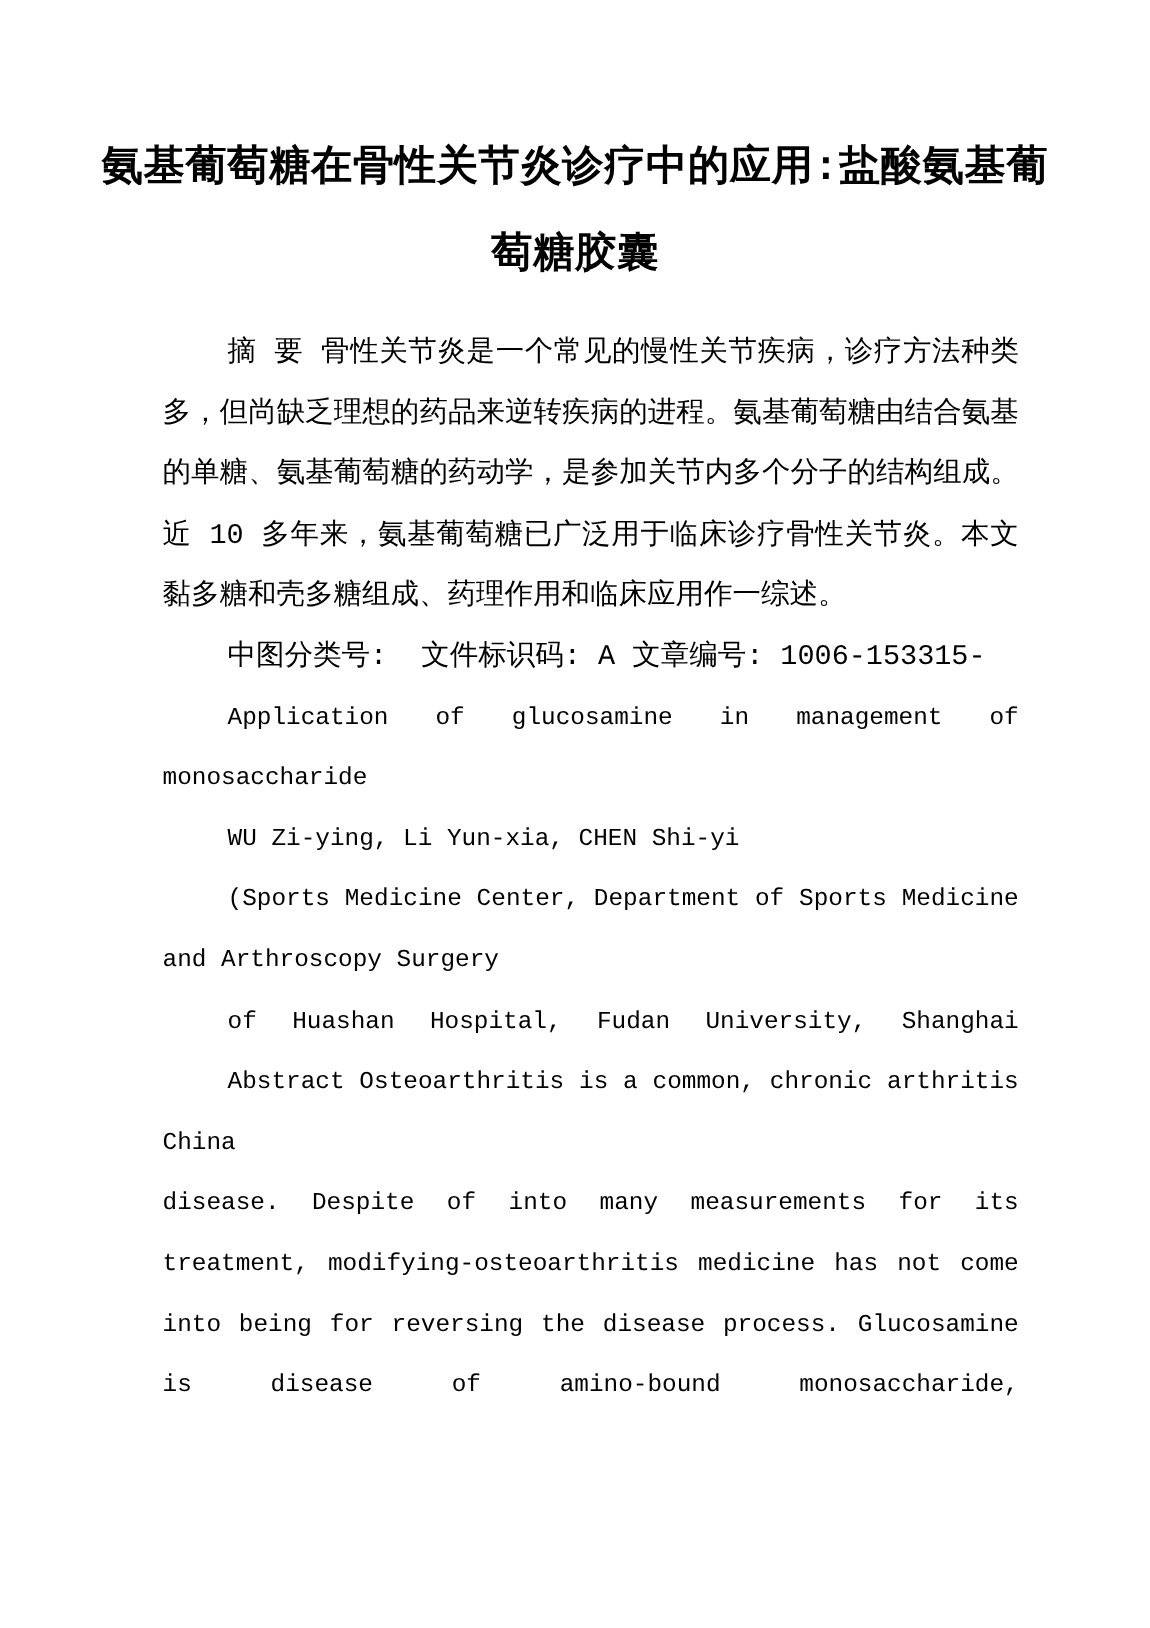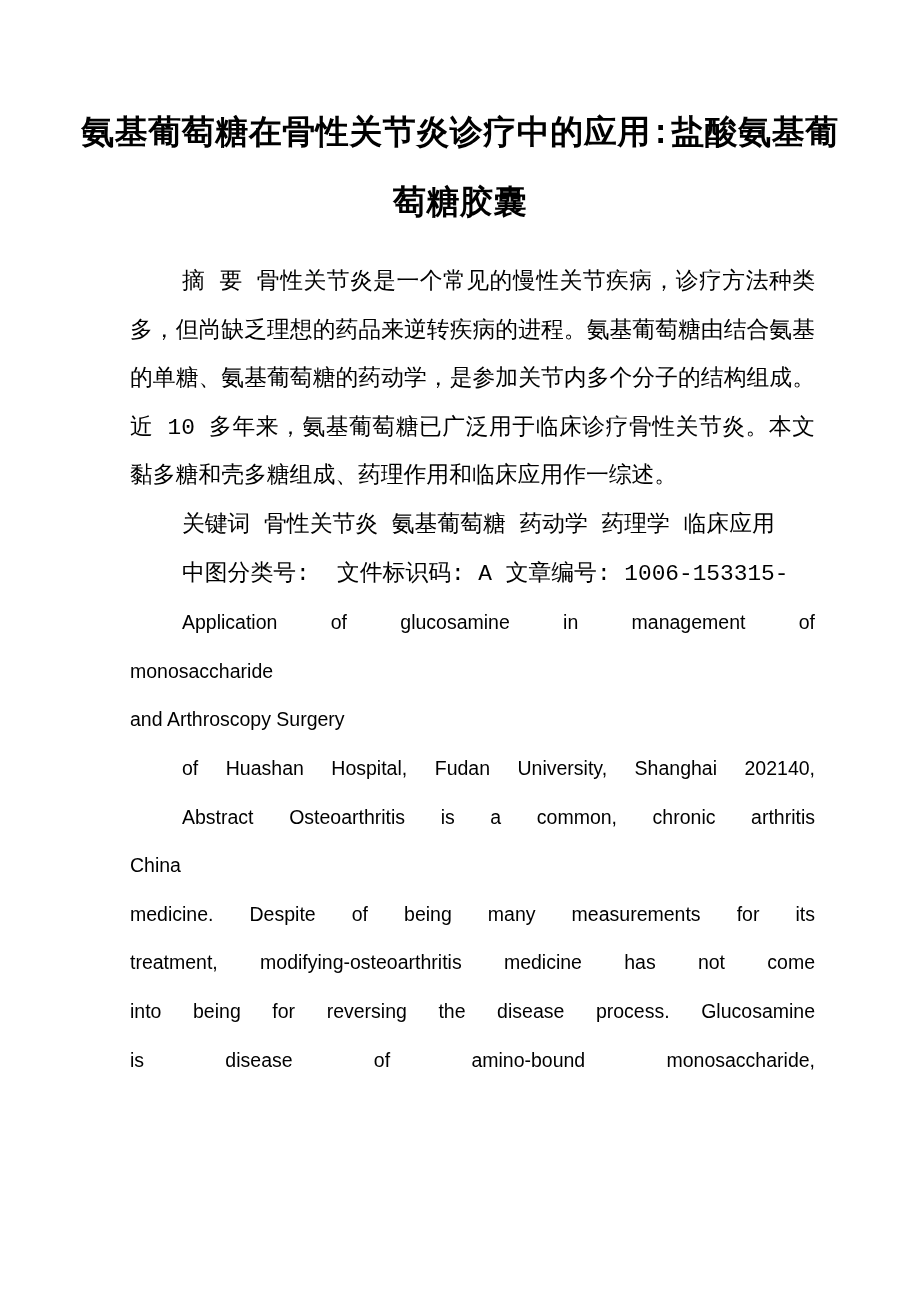--- a/index.html
+++ b/index.html
@@ -40,21 +40,21 @@
     height: 48.6px;
     line-height: 48.6px;
     white-space: pre-wrap;
     overflow: hidden;
   }
   .line.zh {
     font-family: "Liberation Mono", "DejaVu Sans", sans-serif;
     font-size: 22.8px;
   }
   .line.en {
-    font-family: Liberation Sans, sans-serif;
+    font-family: Liberation Mono, monospace;
     font-size: 19.5px;
   }
   .line.indent {
     text-indent: 52px;
   }
   .line.justify {
     white-space: normal;
     text-align: justify;
     text-align-last: justify;
   }
@@ -66,26 +66,27 @@
   <div class="title-block">
       <div class="title-line">氨基葡萄糖在骨性关节炎诊疗中的应用:盐酸氨基葡</div>
       <div class="title-line">萄糖胶囊</div>
     </div>
   <div class="body-block">
       <div class="line zh indent justify">摘 要 骨性关节炎是一个常见的慢性关节疾病，诊疗方法种类繁</div>
       <div class="line zh justify">多，但尚缺乏理想的药品来逆转疾病的进程。氨基葡萄糖由结合氨基</div>
       <div class="line zh justify">的单糖、氨基葡萄糖的药动学，是参加关节内多个分子的结构组成。</div>
       <div class="line zh justify">近 10 多年来，氨基葡萄糖已广泛用于临床诊疗骨性关节炎。本文就</div>
       <div class="line zh">黏多糖和壳多糖组成、药理作用和临床应用作一综述。</div>
-      <div class="line zh indent">关键词 骨性关节炎 氨基葡萄糖 药动学 药理学 临床应用</div>
       <div class="line zh indent">中图分类号:  文件标识码: A 文章编号: 1006-153315-0008-04</div>
       <div class="line en indent justify">Application of glucosamine in management of</div>
       <div class="line en">monosaccharide</div>
+      <div class="line en indent">WU Zi-ying, Li Yun-xia, CHEN Shi-yi</div>
+      <div class="line en indent justify">(Sports Medicine Center, Department of Sports Medicine</div>
       <div class="line en">and Arthroscopy Surgery</div>
       <div class="line en indent justify">of Huashan Hospital, Fudan University, Shanghai 202140,</div>
       <div class="line en indent justify">Abstract Osteoarthritis is a common, chronic arthritis</div>
       <div class="line en">China</div>
-      <div class="line en justify">medicine. Despite of being many measurements for its</div>
+      <div class="line en justify">disease. Despite of into many measurements for its</div>
       <div class="line en justify">treatment, modifying-osteoarthritis medicine has not come</div>
       <div class="line en justify">into being for reversing the disease process. Glucosamine</div>
       <div class="line en justify">is disease of amino-bound monosaccharide,</div>
     </div>
 </div>
 
 </body></html>

